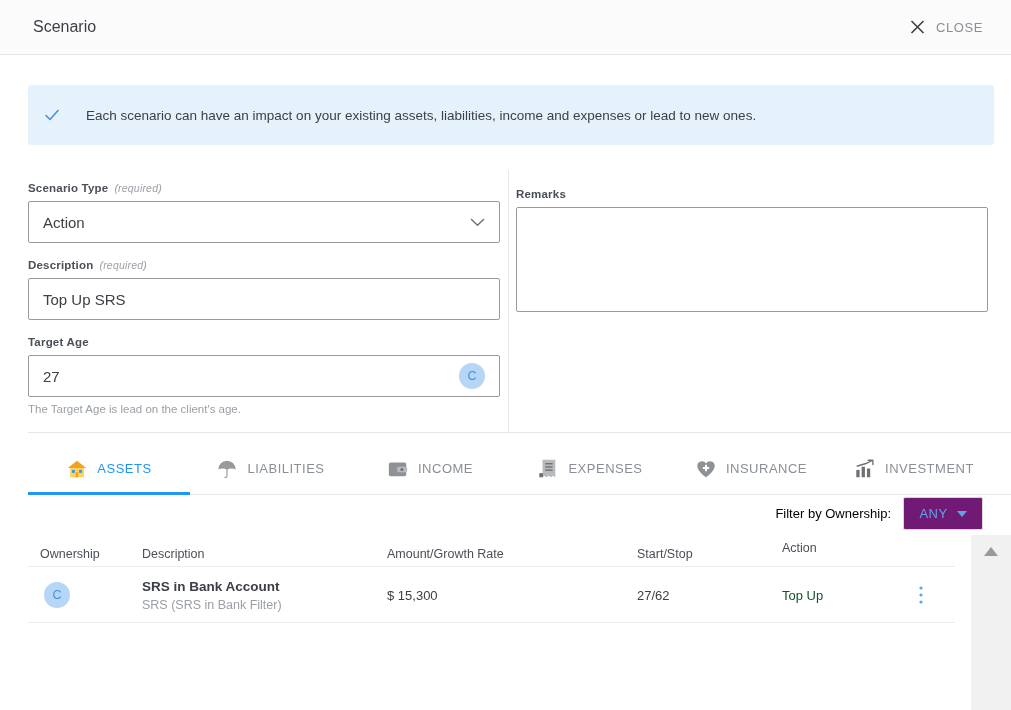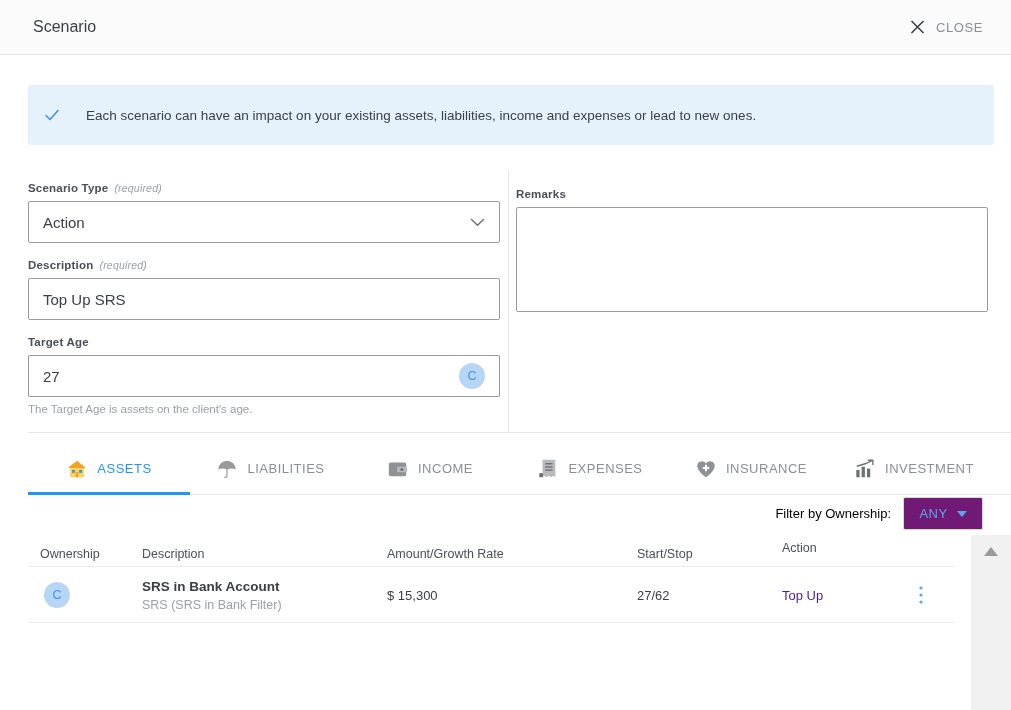--- a/index.html
+++ b/index.html
@@ -181,21 +181,21 @@
   .trow {
     position: relative;
     height: 56px;
     border-bottom: 1px solid #ececec;
   }
   .cell { position: absolute; top: 50%; transform: translateY(-50%); }
   .c-ownership   { left: 16px; }
   .c-description { left: 114px; }
   .c-amount      { left: 359px; font-size: 13px; color: #3c4046; }
   .c-startstop   { left: 609px; font-size: 13px; color: #3c4046; }
-  .c-action      { left: 754px; font-size: 13px; color: #4c1d95; }
+  .c-action      { left: 754px; font-size: 13px; color: #14532d; }
   .c-menu        { left: 891px; cursor: pointer; }
   .desc-main {
     font-size: 13.5px; color: #3c4046; font-weight: bold;
   }
   .desc-sub {
     margin-top: 4px;
     font-size: 12.5px; color: #9aa0a6;
   }
   .kebab-icon { width: 4px; height: 18px; display:block; }
 
@@ -252,21 +252,21 @@
         <span class="input-val">Top Up SRS</span>
       </div>
     </div>
 
     <div class="fld-target-age">
       <div class="field-label">Target Age</div>
       <div class="input-box">
         <span class="input-val">27</span>
         <span class="avatar">C</span>
       </div>
-      <div class="helper">The Target Age is assets on the client's age.</div>
+      <div class="helper">The Target Age is lead on the client's age.</div>
     </div>
 
     <div class="fld-remarks">
       <div class="field-label">Remarks</div>
       <div class="textarea-box"></div>
     </div>
   </div>
 
   <div class="hdivider"></div>
 

